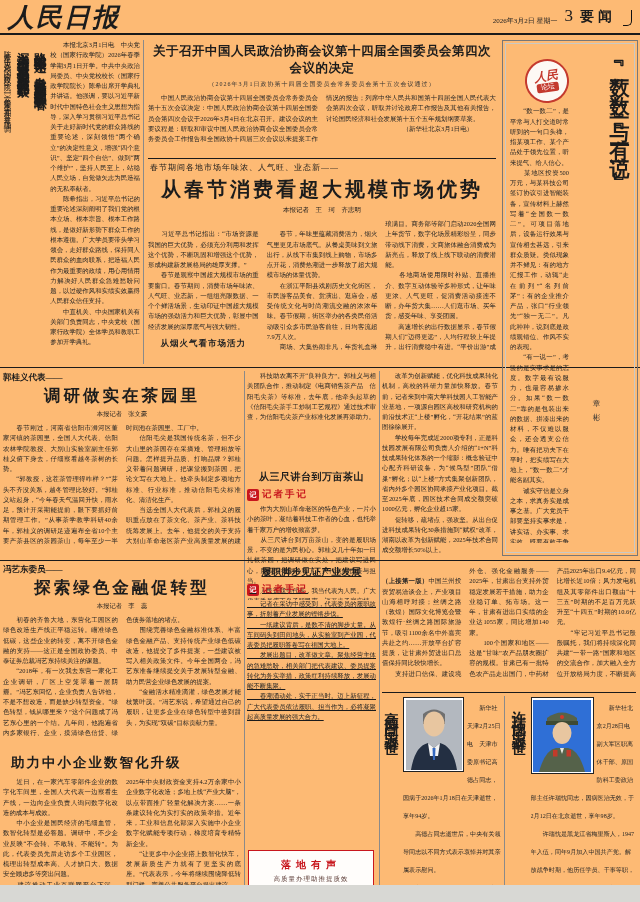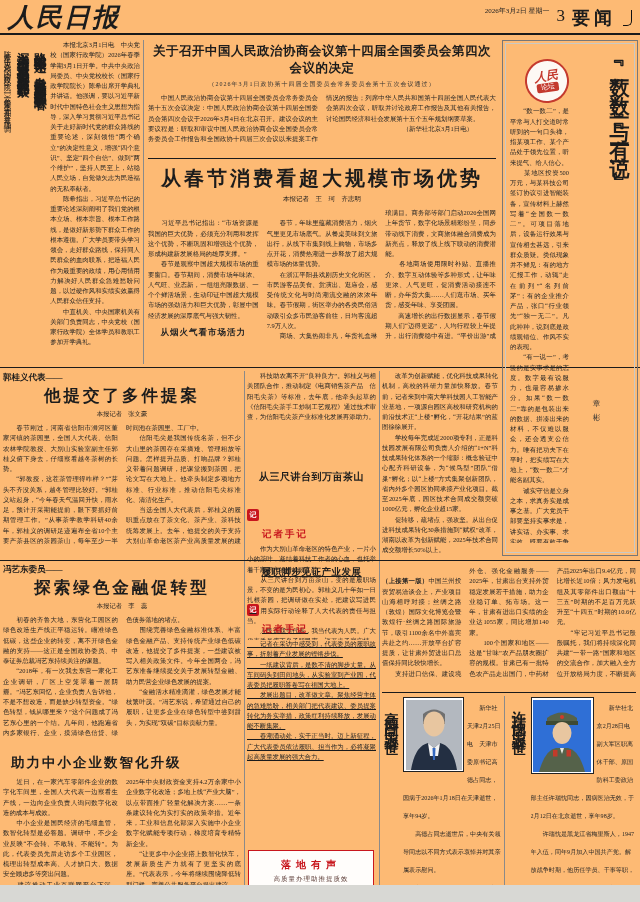--- a/index.html
+++ b/index.html
@@ -7,24 +7,24 @@
   .page {
     position:relative; width:640px; height:885px; margin:0 auto;
     background:#fdba74; color:#1c1c1c; overflow:hidden;
     font-family:"Liberation Serif","DejaVu Serif",serif;
   }
   .hrule { position:absolute; background:#1b1b1b; }
   .vrule { position:absolute; background:#8a8a8a; width:1px; }
 
   
   .masthead { position:absolute; left:8px; top:0px; font-size:26px; font-weight:bold; font-style:italic; letter-spacing:2px; }
-  .header-right { position:absolute; right:8px; top:6px; display:flex; align-items:flex-start; gap:7px; }
+  .header-right { position:absolute; right:8px; top:6px; display:flex; align-items:flex-end; gap:7px; }
   .hdr-date { font-size:7px; color:#222; }
   .hdr-page { font-size:17px; }
-  .hdr-section { font-size:18px; font-weight:bold; letter-spacing:4px; }
+  .hdr-section { font-size:14px; font-weight:bold; letter-spacing:4px; }
   .corner-bracket { width:9px; height:16px; border-right:1.5px solid #111; border-bottom:1.5px solid #111; border-bottom-right-radius:5px; align-self:flex-start; margin-top:4px; }
 
   
   .bt { font-size:6.4px; line-height:1.6; text-align:justify; white-space:pre-line; color:#242424; overflow:hidden; }
   .cols2 { column-count:2; column-gap:8px; }
   .cols3 { column-count:3; column-gap:8px; }
 
   
   .chenxi { position:absolute; left:3px; top:40px; width:137px; height:322px; display:flex; gap:4px; }
   .v-kicker { writing-mode:vertical-rl; font-size:7.5px; letter-spacing:2.5px; line-height:1.2; padding-top:4px; }
@@ -63,21 +63,21 @@
   .guo .bt { height:128px; }
   .feng { left:3px; top:564px; width:238px; height:182px; }
   .feng .bt { height:128px; }
 
   
   .tea { position:absolute; left:247px; top:371px; width:129px; height:184px; }
   .tea-intro { height:50px; margin-bottom:3px; }
   .mini-headline { font-size:10px; font-weight:bold; text-align:center; letter-spacing:0.5px; }
   .badge-row { display:flex; align-items:center; gap:3px; margin:4px 0 3px; }
   .badge-icon { width:12px; height:12px; background:#c8161d; color:#fff; font-size:7px; font-weight:bold; display:flex; align-items:center; justify-content:center; border-radius:2px; font-family:"Liberation Sans",sans-serif; }
-  .badge-text { color:#c8161d; font-weight:bold; font-size:9.5px; letter-spacing:2px;margin-top:40px; }
+  .badge-text { color:#c8161d; font-weight:bold; font-size:9.5px; letter-spacing:2px; }
   .tea .bt { height:96px; }
 
   .tech { position:absolute; left:382px; top:371px; width:116px; height:183px; }
   .tech .bt { height:183px; }
 
   .lvzhi { position:absolute; left:247px; top:566px; width:129px; height:334px;text-decoration:underline; }
   .lvzhi-headline { font-size:9.5px; font-weight:bold; text-align:center; letter-spacing:0.5px; }
   .lvzhi .bt { height:222px; }
   .redbox { position:absolute; left:1px; bottom:2px; width:126px; height:48px; border:1.5px solid #c8161d; text-align:center; padding-top:7px; background:#fffdfb; }
   .redbox-title { color:#c8161d; font-weight:bold; font-size:10px; letter-spacing:5px; }
@@ -135,20 +135,21 @@
 
   <div class="cppcc">
     <div class="cppcc-headline">关于召开中国人民政治协商会议第十四届全国委员会第四次会议的决定</div>
     <div class="cppcc-dateline">（2026年3月1日政协第十四届全国委员会常务委员会第十五次会议通过）</div>
     <div class="bt cols2">　　中国人民政治协商会议第十四届全国委员会常务委员会第十五次会议决定：中国人民政治协商会议第十四届全国委员会第四次会议于2026年3月4日在北京召开。建议会议的主要议程是：听取和审议中国人民政治协商会议全国委员会常务委员会工作报告和全国政协十四届三次会议以来提案工作情况的报告；列席中华人民共和国第十四届全国人民代表大会第四次会议，听取并讨论政府工作报告及其他有关报告，讨论国民经济和社会发展第十五个五年规划纲要草案。
 　　　　　　　　　　　　（新华社北京3月1日电）</div>
   </div>
   <div class="hrule" style="left:148px;top:158px;width:348px;height:1px;"></div>
 
   <div class="spring">
+    <div class="spring-kicker">春节期间各地市场年味浓、人气旺、业态新——</div>
     <div class="spring-headline">从春节消费看超大规模市场优势</div>
     <div class="spring-byline">本报记者　王　珂　齐志明</div>
     <div class="spring-body bt cols3">
       <span>　　习近平总书记指出：“市场资源是我国的巨大优势，必须充分利用和发挥这个优势，不断巩固和增强这个优势，形成构建新发展格局的雄厚支撑。”
 　　春节是观察中国超大规模市场的重要窗口。春节期间，消费市场年味浓、人气旺、业态新，一组组亮眼数据、一个个鲜活场景，生动印证中国超大规模市场的强劲活力和巨大优势，彰显中国经济发展的深厚底气与强大韧性。</span>
       <span class="spring-subhead" style="display:block;">从烟火气看市场活力</span>
       <span>　　春节，年味里蕴藏消费活力，烟火气里更见市场底气。从餐桌美味到文旅出行，从线下市集到线上购物，市场多点开花，消费热潮进一步释放了超大规模市场的体量优势。
 　　在浙江平阳县戏剧历史文化街区，市民游客品美食、赏演出、逛庙会，感受传统文化与时尚潮流交融的浓浓年味。春节假期，街区举办的各类民俗活动吸引众多市民游客前往，日均客流超7.9万人次。
 　　商场、大集热闹非凡，年货礼盒琳琅满目。商务部等部门启动2026全国网上年货节，数字化场景精彩纷呈，同步带动线下消费，文商旅体融合消费成为新亮点，释放了线上线下联动的消费潜能。
 　　各地商场使用限时补贴、直播推介、数字互动体验等多种形式，让年味更浓、人气更旺，促消费活动接连不断，办年货大集……人们逛市场、买年货，感受年味、享受团圆。
@@ -168,21 +169,21 @@
       <span>　　“数一数二”，是平常与人打交道时常听到的一句口头禅，指某项工作、某个产品处于领先位置，听来提气、给人信心。
 　　某地区投资500万元，与某科技公司签订协议引进智能装备，宣传材料上赫然写着“全国数一数二”。可项目落地后，设备运行效果与宣传相去甚远，引来群众质疑。类似现象并不鲜见：有的地方汇报工作，动辄“走在前列”“名列前茅”；有的企业推介产品，张口“行业领先”“独一无二”。凡此种种，说到底是政绩观错位、作风不实的表现。
 　　“有一说一”，考验的是实事求是的态度。数字最有说服力，也最容易掺水分。如果“数一数二”靠的是包装出来的数据、拼凑出来的材料，不仅难以服众，还会透支公信力。唯有把功夫下在平时，把实绩写在大地上，“数一数二”才能名副其实。
 　　诚实守信是立身之本，求真务实是成事之基。广大党员干部要坚持实事求是，讲实话、办实事、求实效，既要有敢于争创“数一数二”的志气，更要保持“有一说一”的清醒，用一个个实打实的成果，赢得群众的真心点赞。
 　　“数一数二”与“有一说一”，一个标注目标追求，一个彰显品格操守，二者统一于干事创业的实践中，统一于为民造福的行动里。念好实干经、走好务实路，以实绩论英雄、凭实效赢信任，我们就能在新征程上创造经得起历史和人民检验的业绩。</span>
     </div>
   </div>
 
   <div class="story guo">
     <div class="story-kicker">郭桂义代表——</div>
-    <div class="story-headline">他提交了多件提案</div>
+    <div class="story-headline">调研做实在茶园里</div>
     <div class="story-byline">本报记者　张文豪</div>
     <div class="bt cols2">　　春节刚过，河南省信阳市浉河区董家河镇的茶园里，全国人大代表、信阳农林学院教授、大别山实验室副主任郭桂义俯下身去，仔细察看越冬茶树的长势。
 　　“郭教授，这茬茶管理得咋样？”“芽头不齐没关系，越冬管理比较好。”郭桂义站起身，“今年春天气温回升快，雨水足，预计开采期能提前，眼下要抓好前期管理工作。”从事茶学教学科研40余年，郭桂义的调研足迹遍布全省10个主要产茶县区的茶园茶山，每年至少一半时间泡在茶园里、工厂中。
 　　信阳毛尖是我国传统名茶，但不少大山里的茶园存在采摘难、管理粗放等问题。怎样提升品质、打响品牌？郭桂义带着问题调研，把课堂搬到茶园，把论文写在大地上。他牵头制定多项地方标准、行业标准，推动信阳毛尖标准化、清洁化生产。
 　　当选全国人大代表后，郭桂义的履职重点放在了茶文化、茶产业、茶科技统筹发展上。去年，他提交的关于支持大别山革命老区茶产业高质量发展的建议，得到有关部门的积极回应。
 　　今年全国两会，郭桂义又准备了关于加强茶学学科建设、培养高素质茶产业人才的建议。“调研做实了，建议才能提得准。”他说，2026年中央一号文件提出壮大乡村特色产业，这让他更有干劲了。</div>
   </div>
   <div class="vrule" style="left:244px;top:371px;height:529px;"></div>
   <div class="vrule" style="left:379px;top:371px;height:529px;"></div>
 

